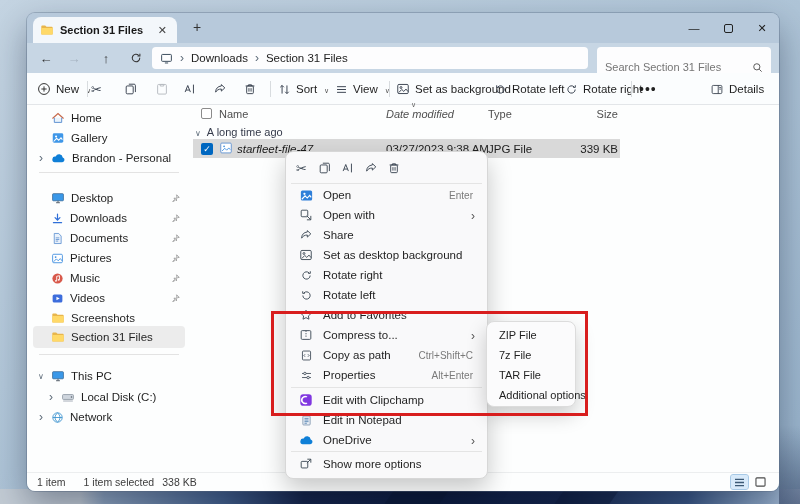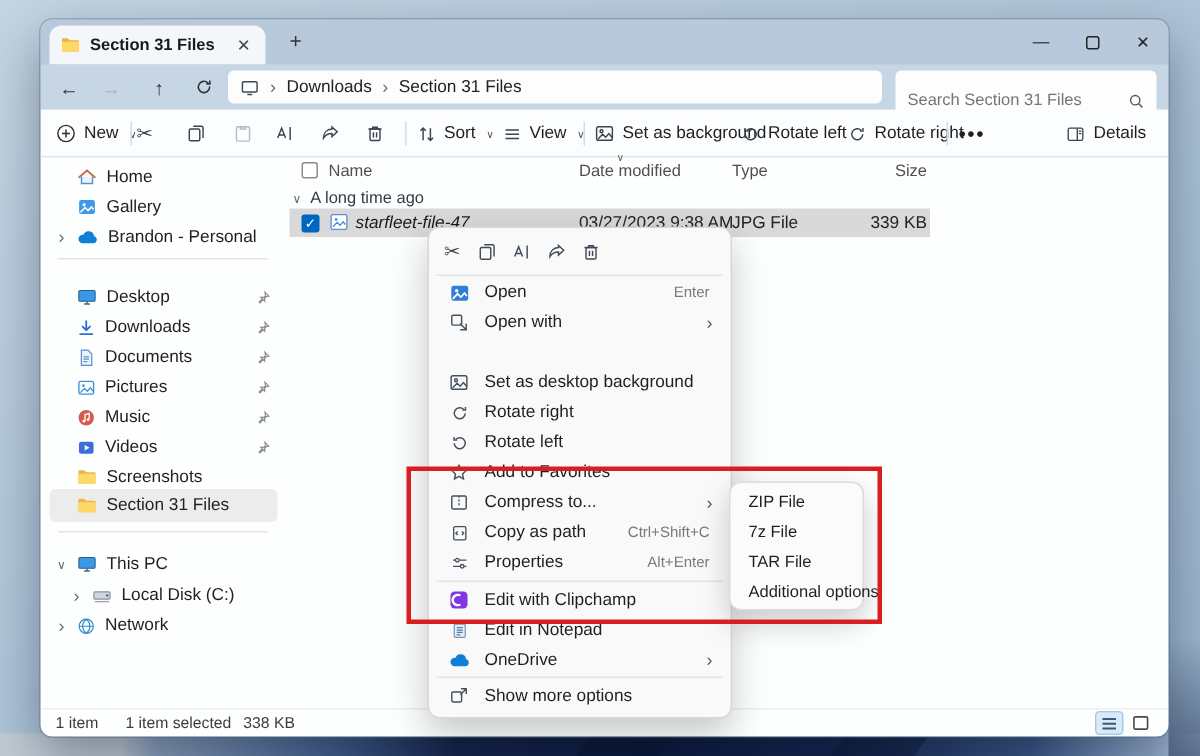--- a/index.html
+++ b/index.html
@@ -60,21 +60,21 @@
     font-size:11.5px;color:#1f1f1f;border-radius:4px;padding:0 4px;}
   .side-item.sel{background:#ececec;height:22px;}
   .side-div{position:absolute;left:12px;width:140px;height:1px;background:#e3e3e3;}
   .pin{margin-left:auto;display:flex;opacity:.75;}
   .s-ind{width:8px;display:inline-flex;justify-content:center;}
 
   
   .hdr{position:absolute;top:0;left:166px;right:6px;height:18px;display:flex;align-items:center;font-size:11px;color:#4f4f4f;}
   .hdr-cb{position:absolute;left:8px;top:3px;width:11px;height:11px;border:1px solid #8b8b8b;border-radius:2px;background:#fff;}
   .col-name{position:absolute;left:26px;}
-  .col-date{position:absolute;left:193px;}
+  .col-date{position:absolute;left:193px;font-style:italic;}
   .col-type{position:absolute;left:295px;}
   .col-size{position:absolute;left:380px;width:45px;text-align:right;}
   .sort-caret{position:absolute;left:218px;top:-4px;font-size:7px;color:#666;}
   .group-row{position:absolute;top:21px;left:168px;display:flex;align-items:center;gap:6px;font-size:11px;color:#343a4a;font-weight:400;}
   .file-row{position:absolute;top:34px;left:166px;width:427px;height:19px;background:#d9d9d9;display:flex;align-items:center;font-size:11.5px;color:#1b1b1b;}
   .row-cb{position:absolute;left:8px;top:4px;width:12px;height:12px;background:#0067c0;border-radius:2px;color:#fff;font-size:9px;
     display:flex;align-items:center;justify-content:center;}
   .row-icon{position:absolute;left:26px;top:2px;}
   .row-name{position:absolute;left:44px;font-style:italic;}
   .row-date{position:absolute;left:193px;color:#222;}
@@ -563,20 +563,28 @@
   <div class="cmi" style="top:53px">
     <span class="cm-ic">
       <svg width="14" height="14" viewBox="0 0 16 16" stroke="currentColor" fill="none" stroke-width="1.1">
           <rect x="2.5" y="2.5" width="7.5" height="7.5" rx="1"></rect>
           <path d="M9 13.5h4.5V9M13.5 13.5L8.8 8.8"></path>
         </svg>
     </span>
     <span class="cm-label">Open with</span>
     <span class="cm-sub"></span>
   </div>
+  <div class="cmi" style="top:73px">
+    <span class="cm-ic">
+      <svg width="14" height="14" viewBox="0 0 16 16" stroke="currentColor" fill="none" stroke-width="1.1">
+          <path d="M9.5 3l4 3.7-4 3.7V8C6.4 8 4.3 9.4 3 11.6 3 7.4 5.7 4.8 9.5 4.6z"></path>
+        </svg>
+    </span>
+    <span class="cm-label">Share</span>
+  </div>
   <div class="cmi" style="top:93px">
     <span class="cm-ic">
       <svg width="14" height="14" viewBox="0 0 16 16" stroke="currentColor" fill="none" stroke-width="1.1">
           <rect x="2" y="2.8" width="12" height="10.4" rx="1.4"></rect>
           <circle cx="5.7" cy="6.3" r="1.1"></circle>
           <path d="M3.2 12l3.4-3.5 2.3 2.3 2.5-2.7 2.4 2.9"></path>
         </svg>
     </span>
     <span class="cm-label">Set as desktop background</span>
   </div>

